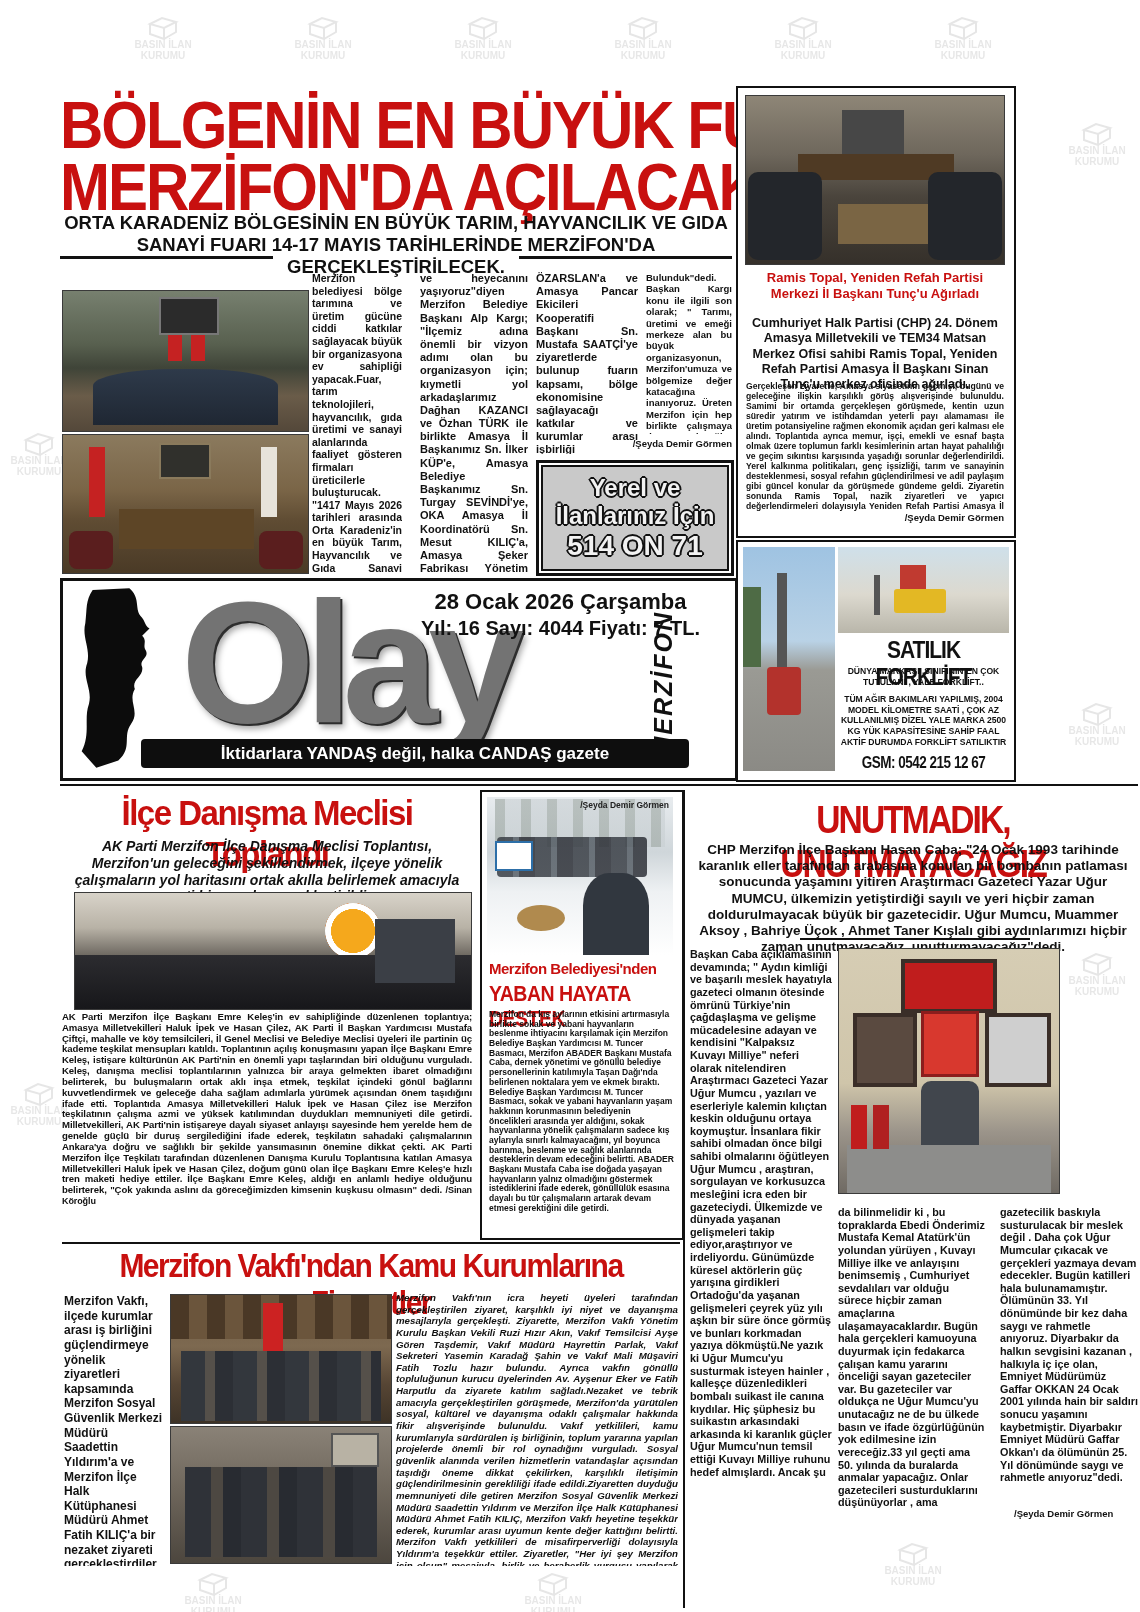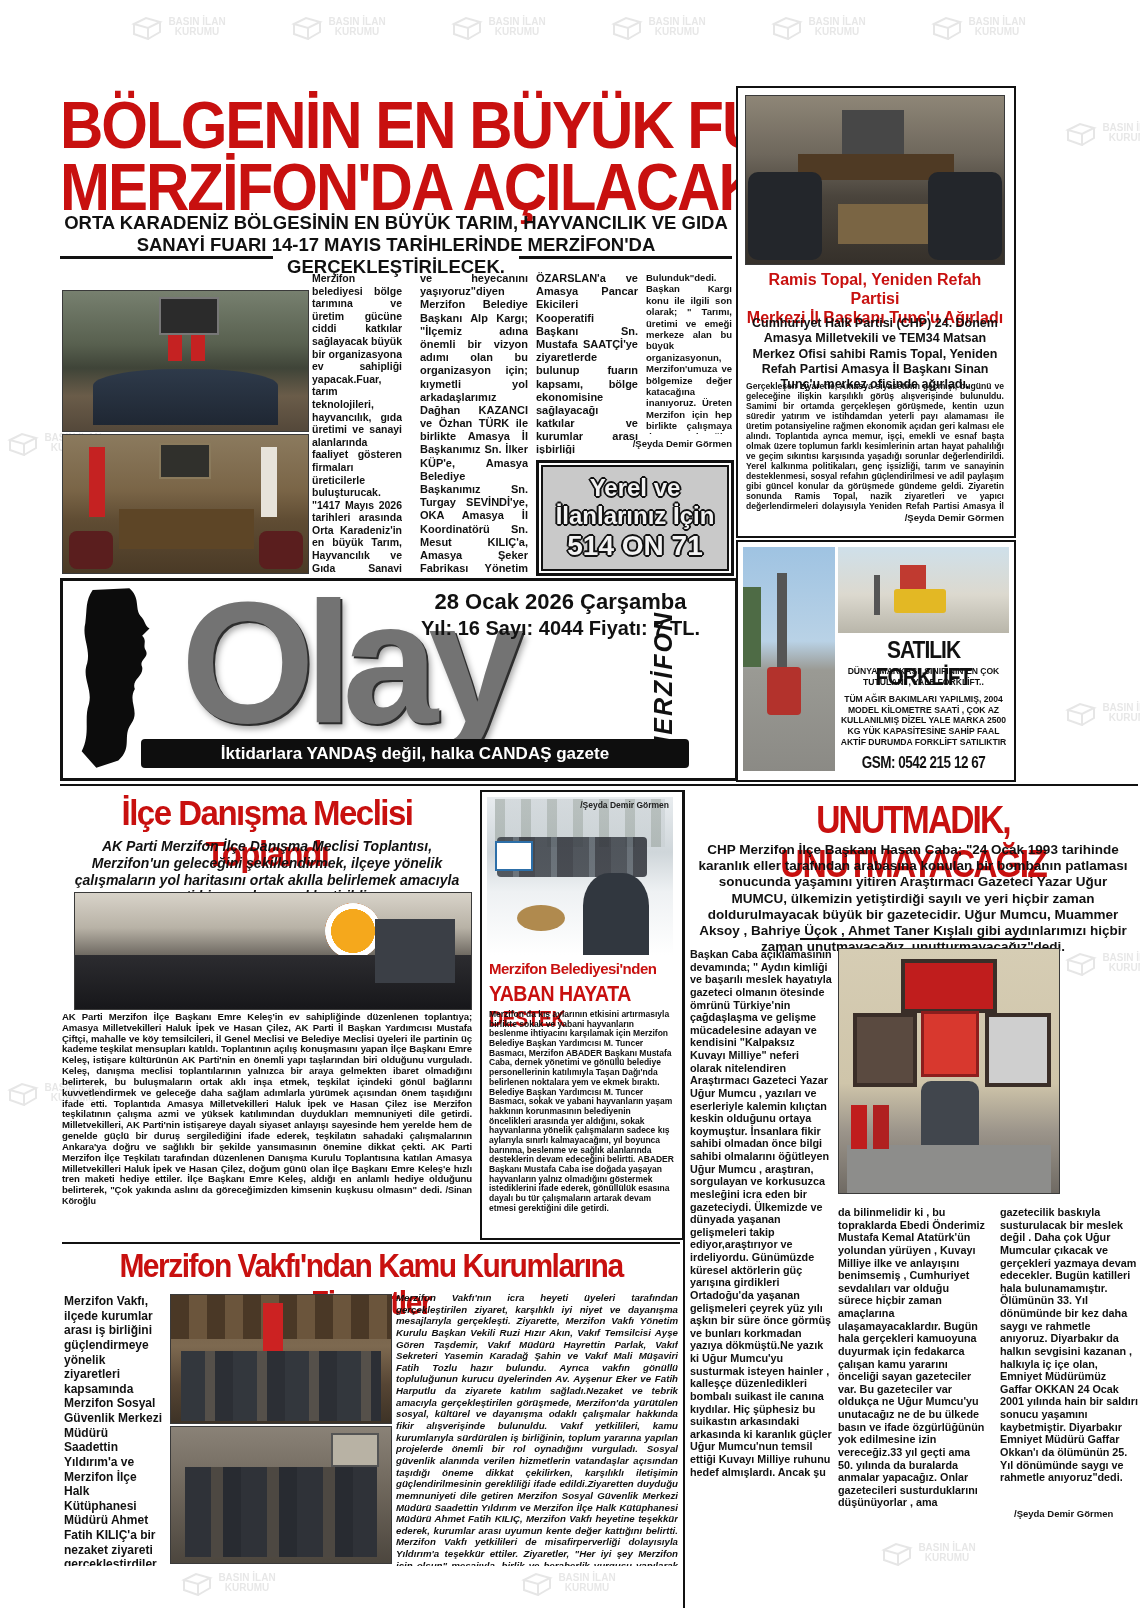--- a/index.html
+++ b/index.html
@@ -1,19 +1,19 @@
 <!DOCTYPE html>
 <html><head>
 <meta charset="utf-8">
 <style>
   html,body{margin:0;padding:0;background:#e8e8e8;}
   .page{position:relative;width:1140px;height:1612px;margin:0 auto;background:#ffffff;
         font-family:"Liberation Sans",sans-serif;color:#111;overflow:hidden;}
   
-  .wm{position:absolute;display:flex;flex-direction:row;align-items:center;opacity:.55;pointer-events:none;}
+  .wm{position:absolute;display:flex;flex-direction:column;align-items:center;opacity:.55;pointer-events:none;}
   .wm svg{stroke:#d2d2d2;fill:none;stroke-width:2;}
   .wm-text{width:66px;text-align:center;font-weight:bold;font-size:10px;line-height:1.05;color:#d4d4d4;}
   
   .abs{position:absolute;}
   .red{color:#c8100f;}
   .hl-main{font-weight:900;letter-spacing:-2px;transform:scaleY(1.12);transform-origin:center top;
            color:#c8100f;text-align:center;white-space:nowrap;}
   .col{position:absolute;font-weight:bold;text-align:justify;overflow:hidden;line-height:1.2;}
   .ph{position:absolute;border:1px solid #3a3a3a;overflow:hidden;}
   .credit{font-size:9.5px;font-weight:bold;text-align:right;}
@@ -161,21 +161,21 @@
   </div>
 
   <div class="box" style="left:736px;top:86px;width:276px;height:448px">
     <div class="ph" style="left:7px;top:7px;width:258px;height:168px;background:linear-gradient(180deg,#8e8677 0%,#6e675c 35%,#4a443c 60%,#35302a 100%)">
       <div class="abs" style="left:96px;top:14px;width:62px;height:46px;background:#474747"></div>
       <div class="abs" style="left:52px;top:58px;width:156px;height:26px;background:#4f3a24"></div>
       <div class="abs" style="left:2px;top:76px;width:74px;height:88px;background:#23262b;border-radius:10px"></div>
       <div class="abs" style="left:182px;top:76px;width:74px;height:88px;background:#23262b;border-radius:10px"></div>
       <div class="abs" style="left:92px;top:108px;width:90px;height:40px;background:#7a6544"></div>
     </div>
-    <div class="abs red" style="left:8px;top:182px;width:258px;text-align:center;font-weight:900;font-size:16px;line-height:1.2">
+    <div class="abs red" style="left:8px;top:182px;width:258px;text-align:center;font-weight:900;font-size:13px;line-height:1.2">
       <div>Ramis Topal, Yeniden Refah Partisi</div>
       <div>Merkezi İl Başkanı Tunç'u Ağırladı</div>
     </div>
     <div class="abs" style="left:8px;top:228px;width:258px;font-weight:bold;font-size:12.5px;line-height:1.22;text-align:center">Cumhuriyet Halk Partisi (CHP) 24. Dönem Amasya Milletvekili ve TEM34 Matsan Merkez Ofisi sahibi Ramis Topal, Yeniden Refah Partisi Amasya İl Başkanı Sinan Tunç'u merkez ofisinde ağırladı.</div>
     <div class="col" style="left:8px;top:294px;width:258px;height:130px;font-size:8.6px;line-height:1.16;font-weight:600">Gerçekleşen ziyarette, Amasya siyasetinin geçmişi, bugünü ve geleceğine ilişkin karşılıklı görüş alışverişinde bulunuldu. Samimi bir ortamda gerçekleşen görüşmede, kentin uzun süredir yatırım ve istihdamdan yeterli payı alamaması ile üretim potansiyeline rağmen ekonomik açıdan geri kalması ele alındı. Toplantıda ayrıca memur, işçi, emekli ve esnaf başta olmak üzere toplumun farklı kesimlerinin artan hayat pahalılığı ve geçim sıkıntısı karşısında yaşadığı sorunlar değerlendirildi. Yerel kalkınma politikaları, genç işsizliği, tarım ve sanayinin desteklenmesi, sosyal refahın güçlendirilmesi ve adil paylaşım gibi güncel konular da görüşmede gündeme geldi. Ziyaretin sonunda Ramis Topal, nazik ziyaretleri ve yapıcı değerlendirmeleri dolayısıyla Yeniden Refah Partisi Amasya İl Başkanı Sinan Tunç'a teşekkür etti.</div>
     <div class="abs credit" style="left:140px;top:424px;width:126px">/Şeyda Demir Görmen</div>
   </div>
 
   <div class="box" style="left:736px;top:540px;width:276px;height:238px">
     <div class="ph" style="left:5px;top:5px;width:92px;height:224px;border:none;background:linear-gradient(180deg,#9fc3e2 0%,#b9d2e6 42%,#9a9a94 55%,#8b8a85 100%)">

